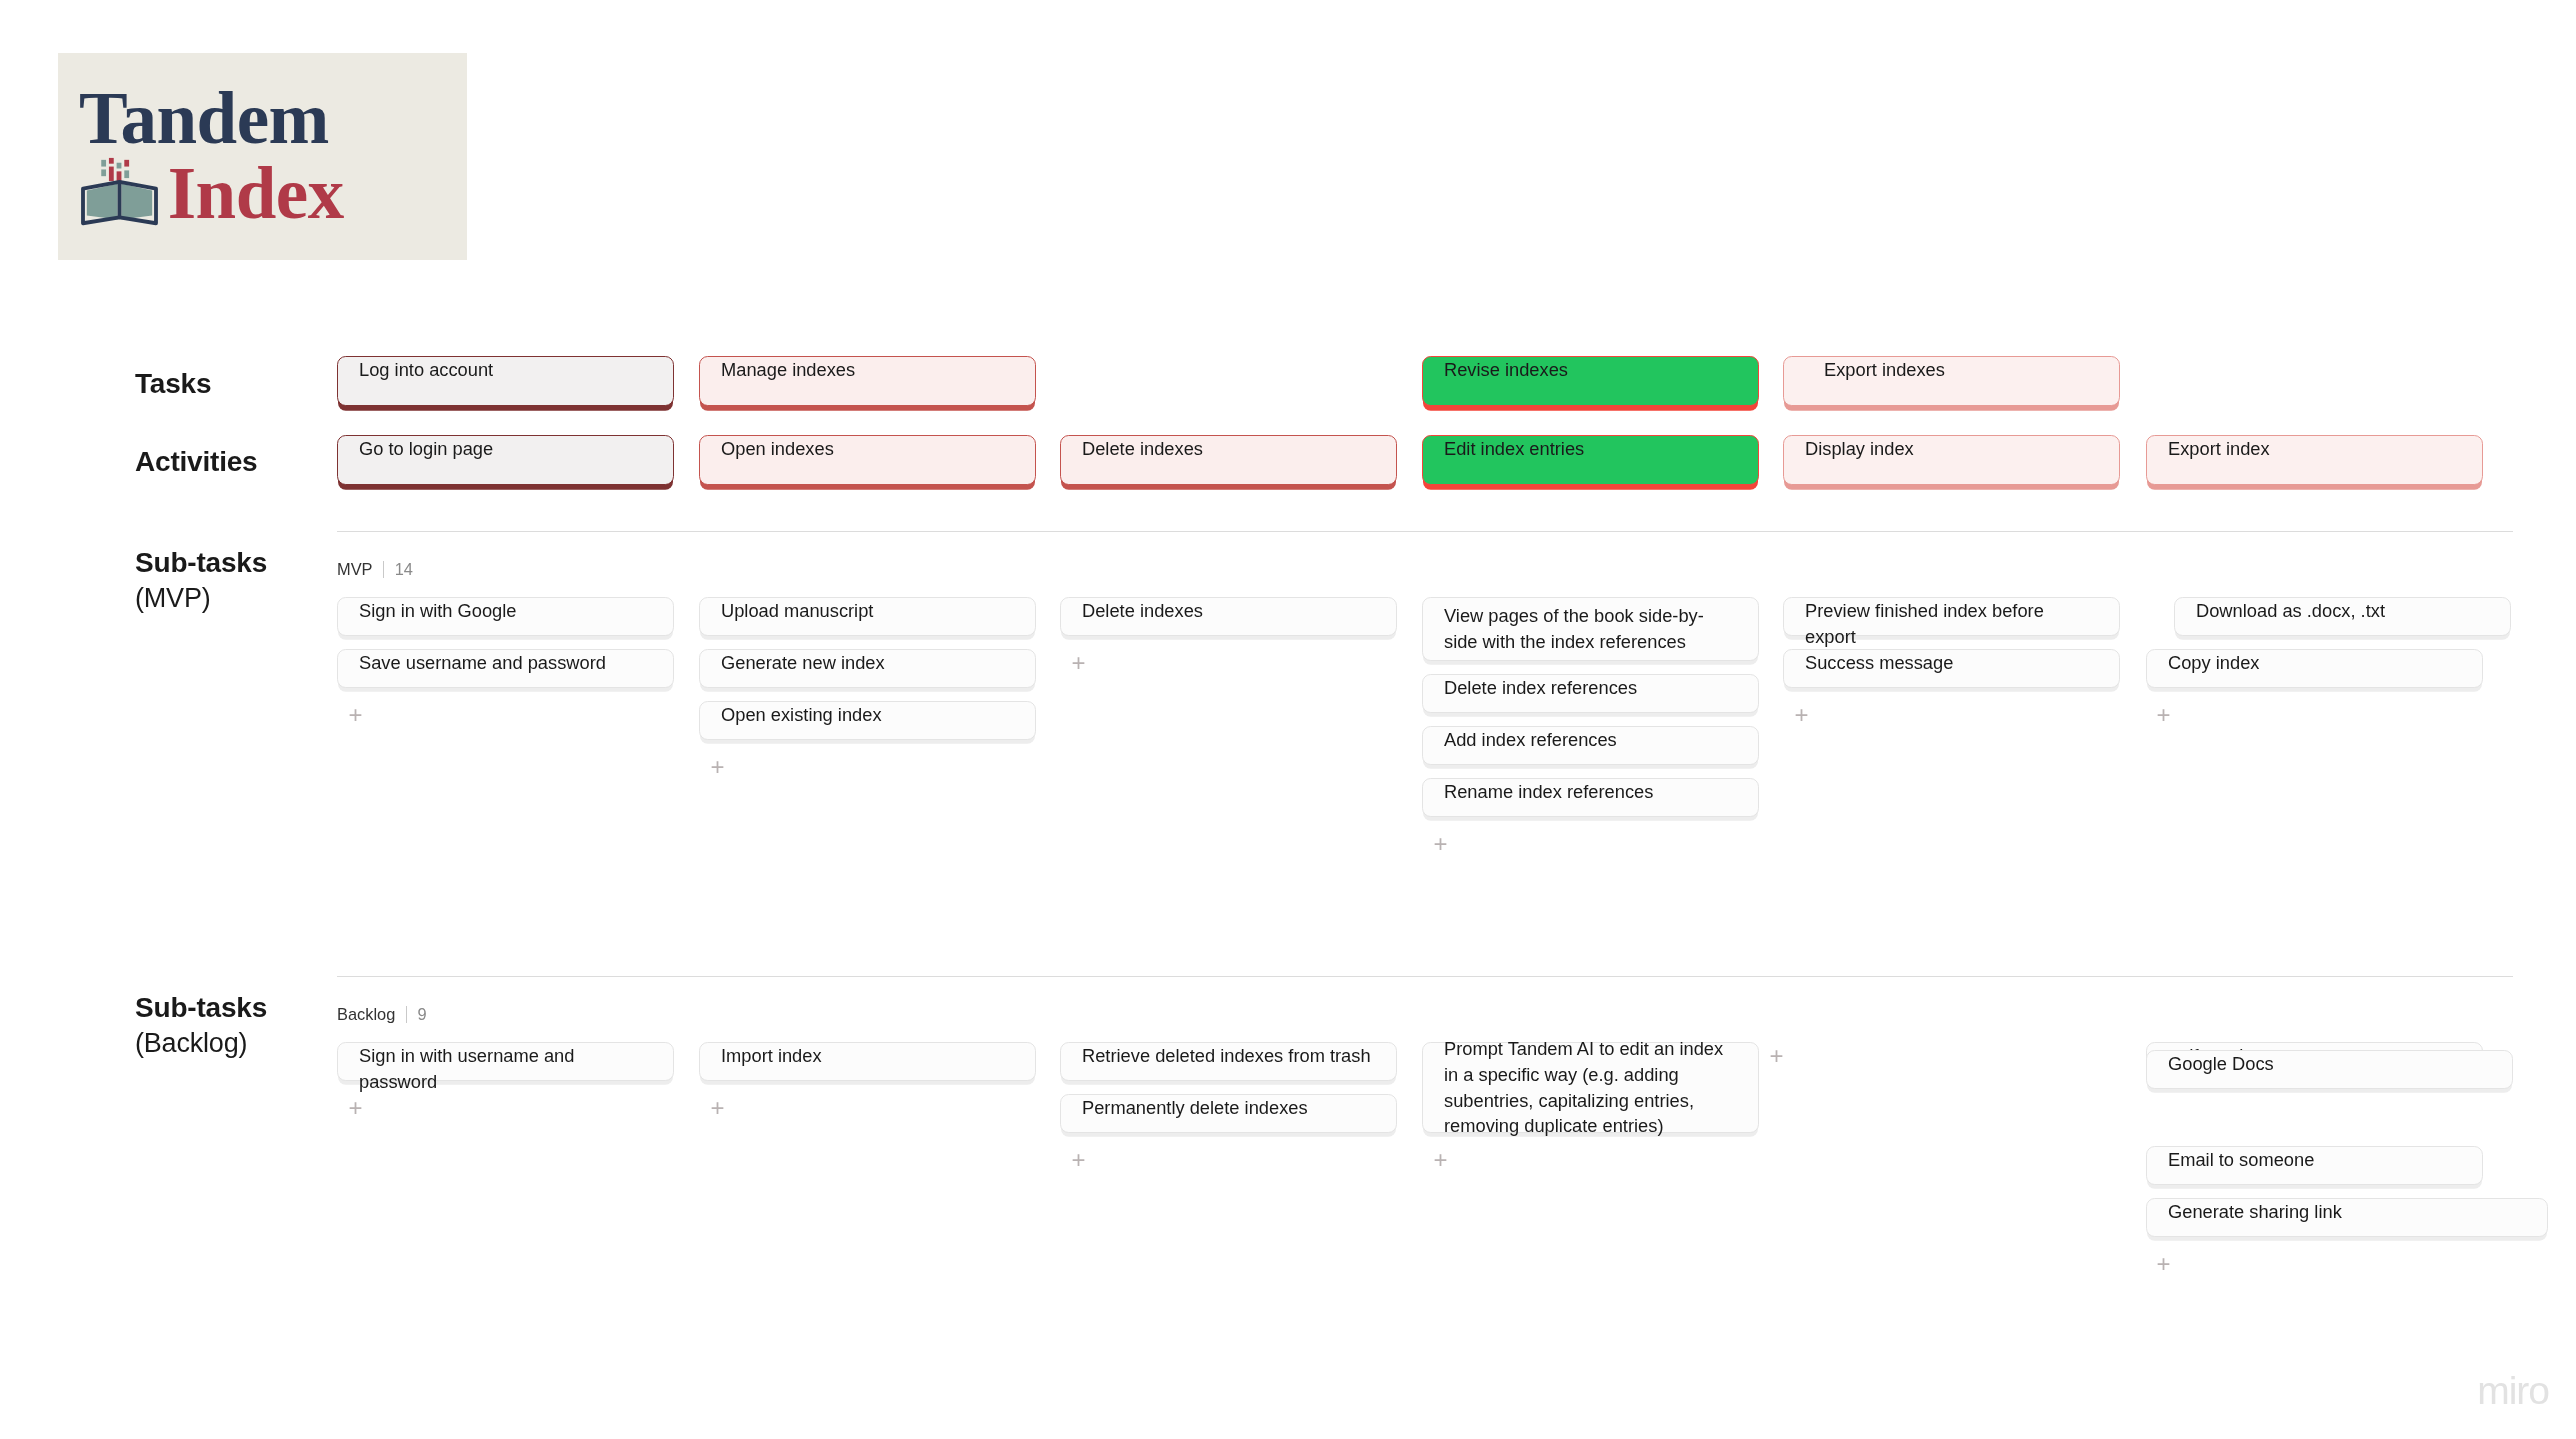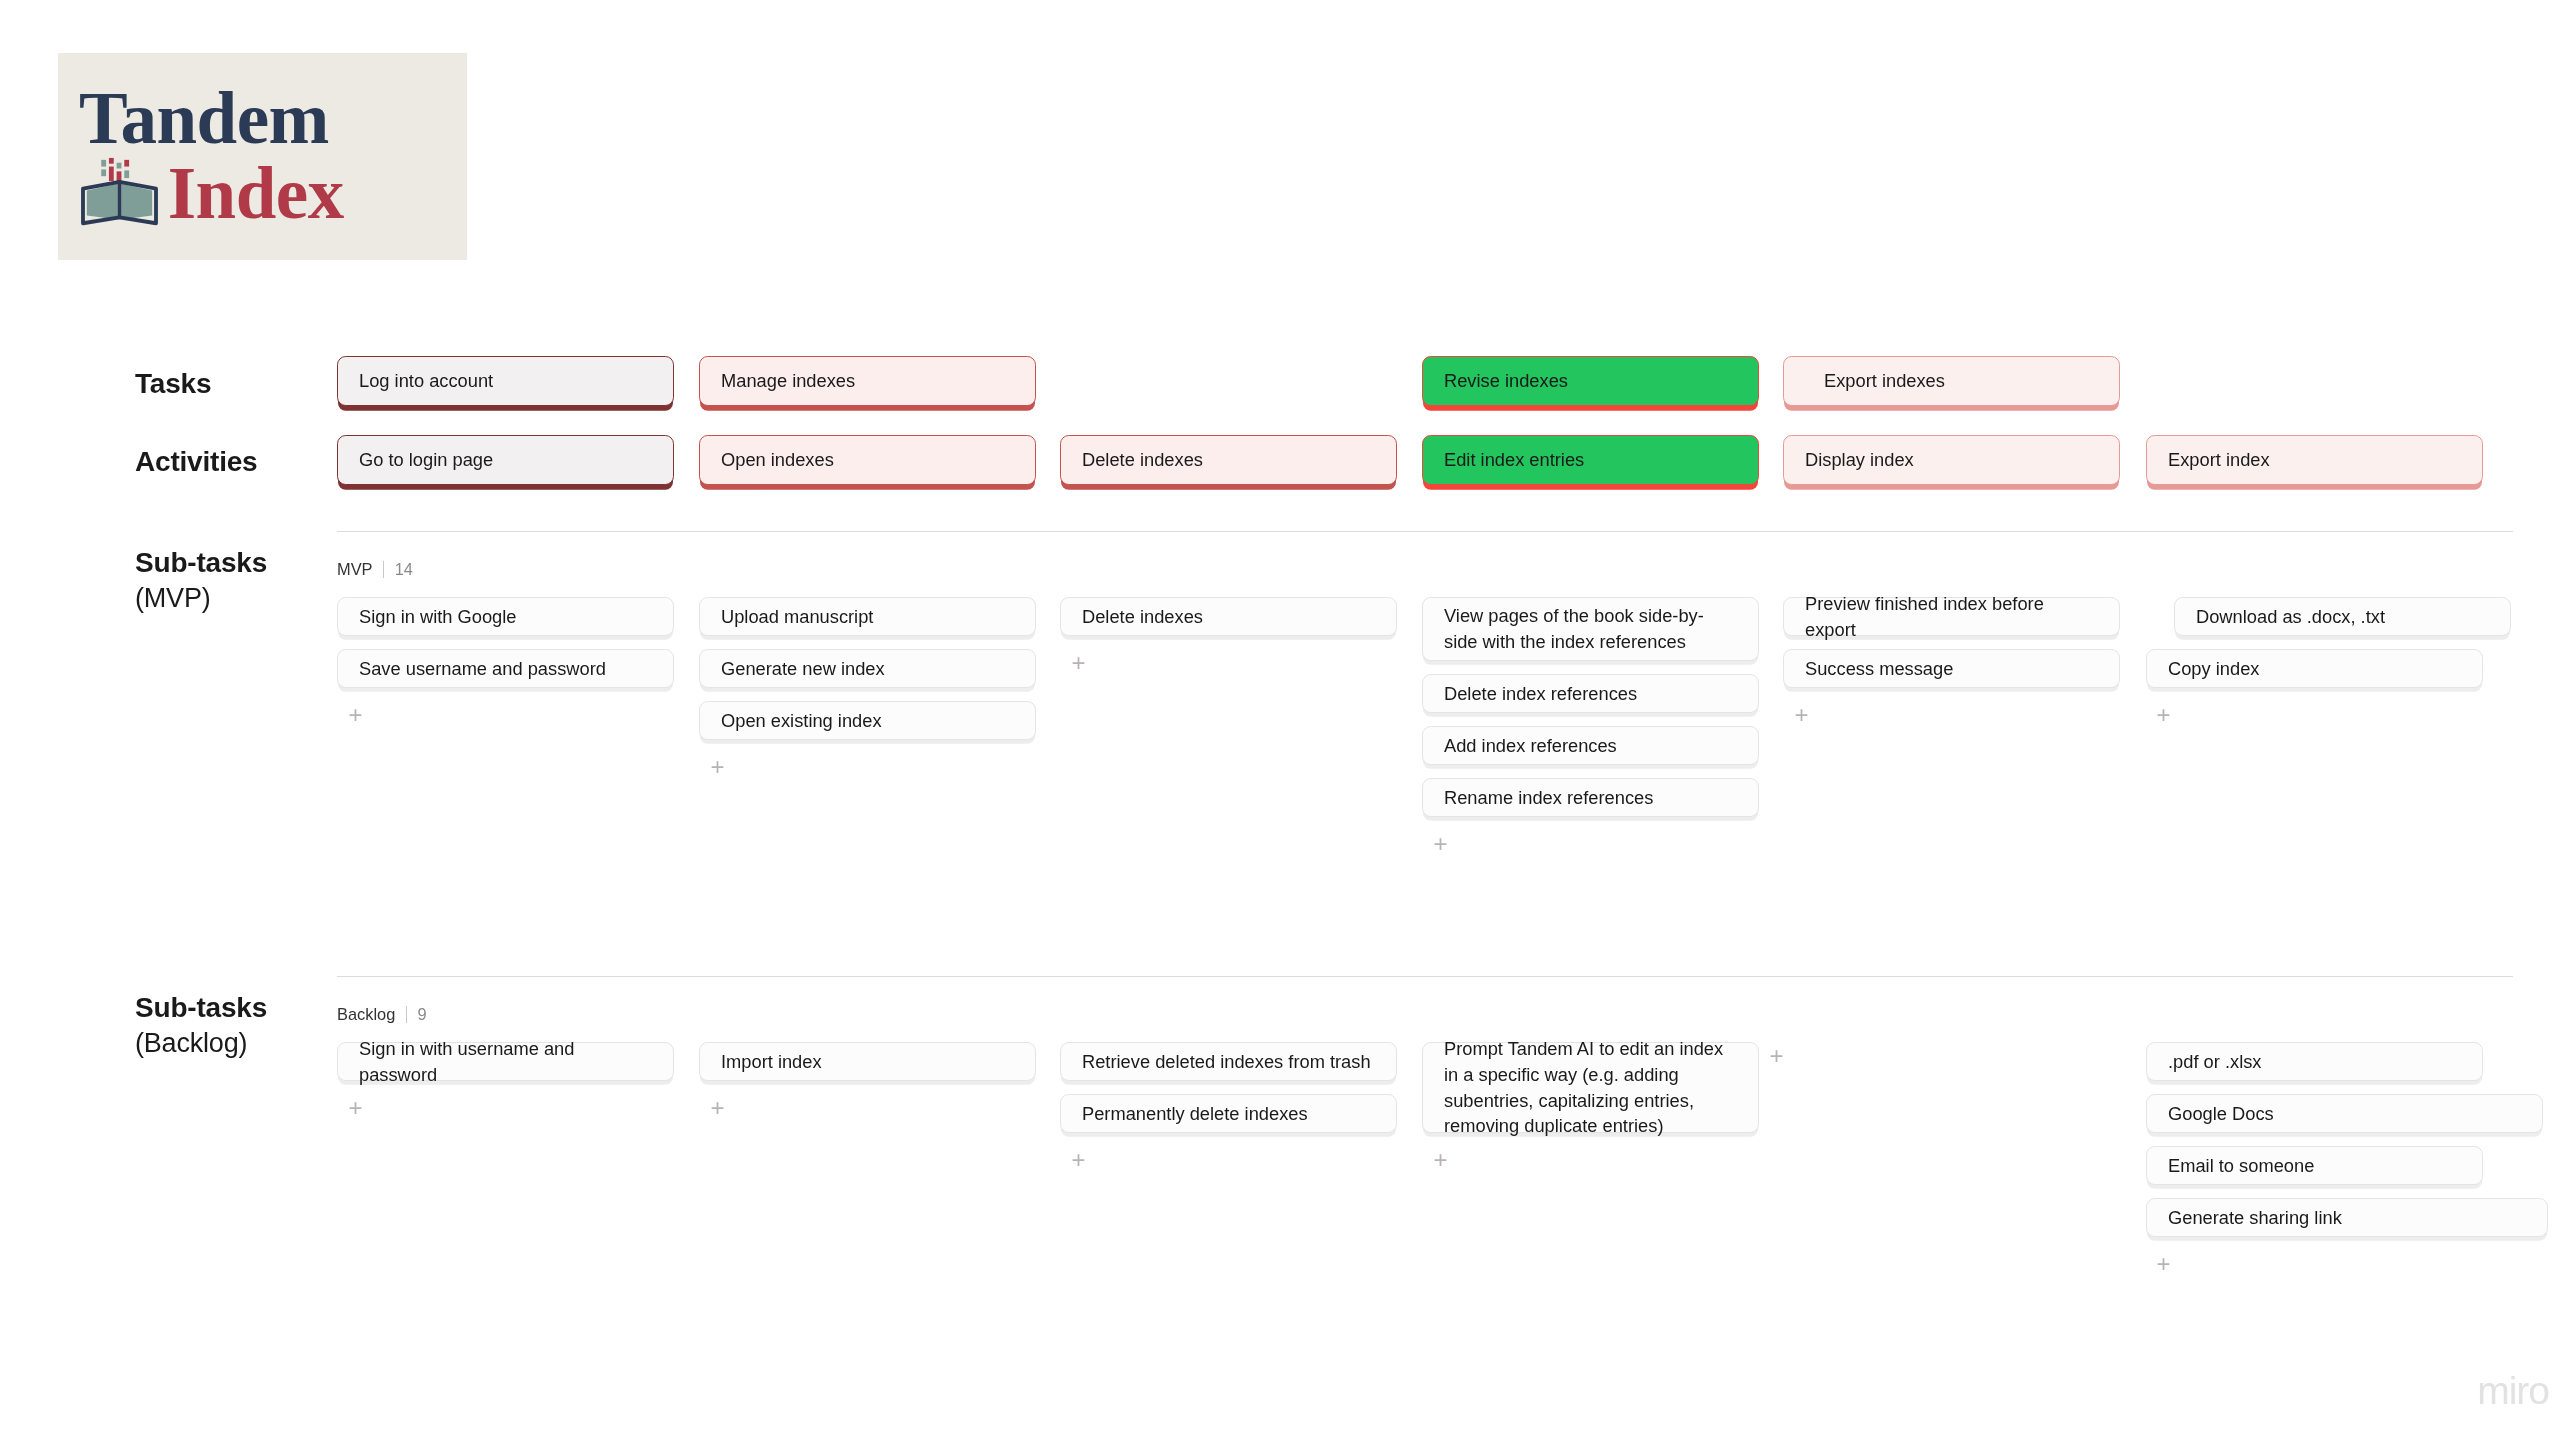--- a/index.html
+++ b/index.html
@@ -103,21 +103,21 @@
   }
   .lane-head .lane-count { color: #8a8a8a; }
   #lane-mvp     { left: 337px; top: 560px; }
   #lane-backlog { left: 337px; top: 1005px; }
 
   
   .card {
     position: absolute;
     border-radius: 8.7px;
     display: flex;
-    align-items: center;
+    align-items: flex-start;
     padding: 0 21px;
     font-size: 18.3px;
     line-height: 1.42;
     color: #1a1a1a;
     border: 1.9px solid #dddddd;
     background: #ffffff;
   }
   .card .card-text { display: block; }
 
   
@@ -324,21 +324,21 @@
       </div>
       <div class="add-btn" style="left: 1068px; top: 1150px;">+</div>
       <div class="card c-plain multiline" style="left: 1422px; top: 1042px; width: 337px; height: 91px;">
         <span class="card-text">Prompt Tandem AI to edit an index in a specific way (e.g. adding subentries, capitalizing entries, removing duplicate entries)</span>
       </div>
       <div class="add-btn" style="left: 1430px; top: 1150px;">+</div>
       <div class="add-btn" style="left: 1766px; top: 1046px;">+</div>
       <div class="card c-plain" style="left: 2146px; top: 1042px; width: 337px; height: 39px;">
         <span class="card-text">.pdf or .xlsx</span>
       </div>
-      <div class="card c-plain" style="left: 2146px; top: 1094px; width: 397px; height: 39px;">
+      <div class="card c-plain" style="left: 2146px; top: 1050px; width: 367px; height: 39px;">
         <span class="card-text">Google Docs</span>
       </div>
       <div class="card c-plain" style="left: 2146px; top: 1146px; width: 337px; height: 39px;">
         <span class="card-text">Email to someone</span>
       </div>
       <div class="card c-plain" style="left: 2146px; top: 1198px; width: 402px; height: 39px;">
         <span class="card-text">Generate sharing link</span>
       </div>
       <div class="add-btn" style="left: 2153px; top: 1254px;">+</div>
     </div>

